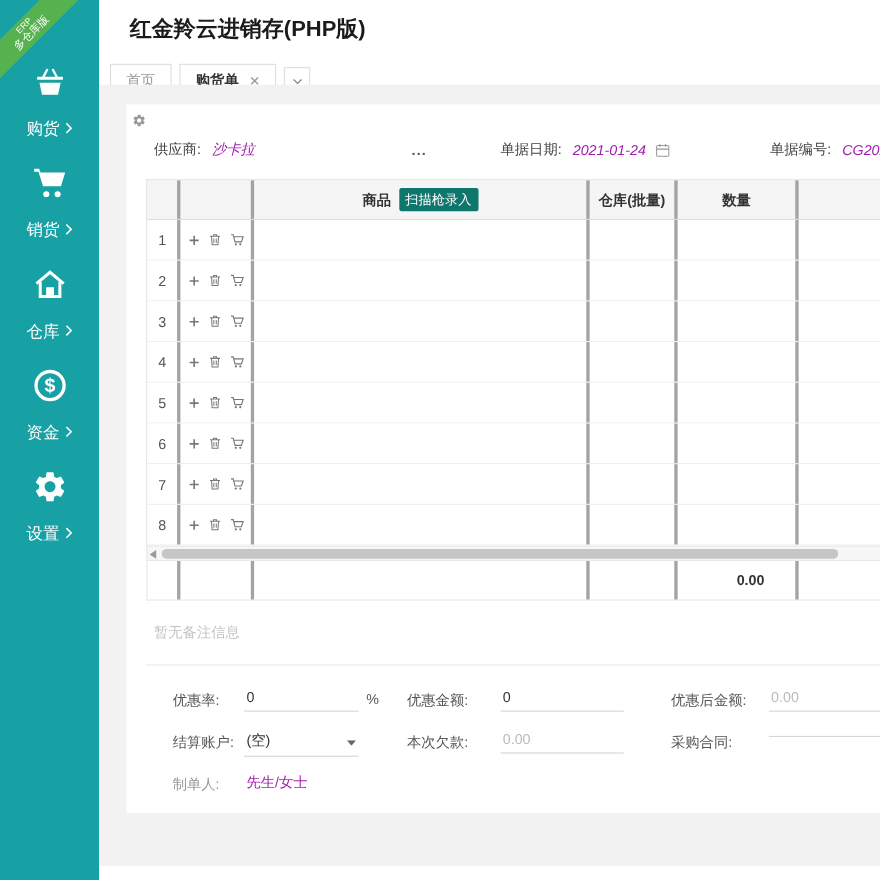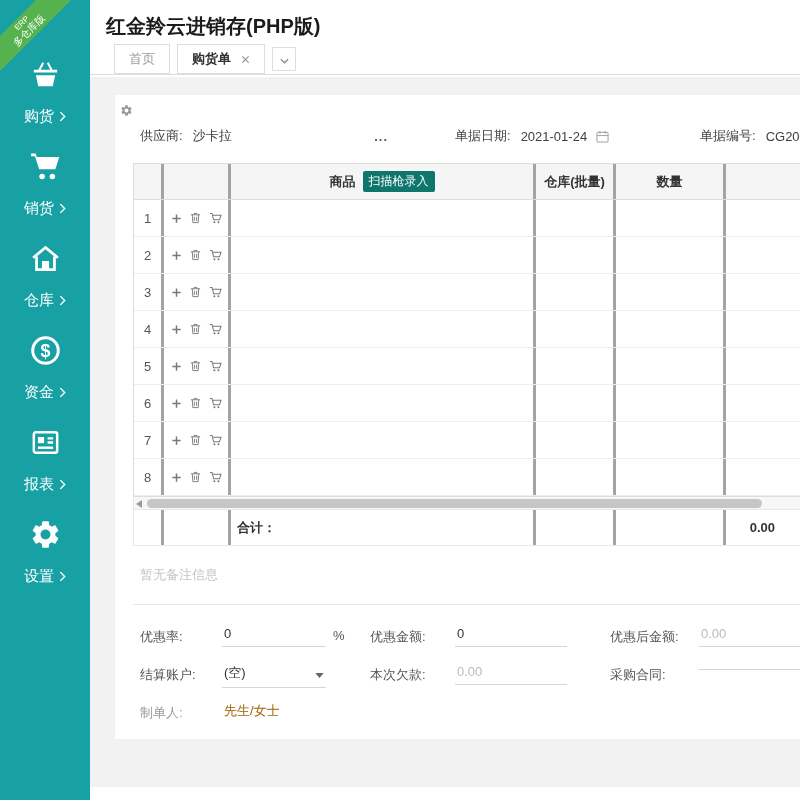--- a/index.html
+++ b/index.html
@@ -15,44 +15,44 @@
   .ribbon .r1 { font-size:8px; display:block; }
   .ribbon .r2 { font-size:10px; display:block; }
   .side-nav { padding-top:46px; }
   .side-item { height:92px; display:flex; flex-direction:column; align-items:center;
                justify-content:center; gap:12px; cursor:pointer; }
   .side-item svg.big { width:33px; height:33px; }
   .side-label { font-size:15px; color:#fff; display:flex; align-items:center; gap:5px; }
 
   
   .main { position:absolute; left:90px; top:0; width:710px; height:800px; overflow:hidden; background:#fff; }
-  .page-title { padding:13px 0 0 16px; font-size:20px; font-weight:bold; color:#1b1b1b; }
-  .tabbar { position:absolute; top:44px; left:0; width:710px; height:31px;
-            border-bottom:1px solid #dcdcdc; display:flex; align-items:stretch; padding-left:24px; gap:7px; }
+  .page-title { padding:13px 0 0 16px; font-size:20px; font-weight:bold; color:#1b1b1b;margin-left:12px; }
+  .tabbar { position:absolute; top:58px; left:0; width:710px; height:31px;
+            border-bottom:1px solid #dcdcdc; display:flex; align-items:stretch; padding-left:10px; gap:7px; }
   .tab { border:1px solid #ddd; border-bottom:1px solid #ddd; background:#fff;
          display:flex; align-items:center; gap:10px; padding:0 14px; font-size:13px; color:#999; cursor:pointer; }
   .tab.active { color:#333; font-weight:bold; }
   .tab-close { display:flex; align-items:center; cursor:pointer; }
   .caret-btn { width:24px; height:24px; border:1px solid #ddd; align-self:center;
                display:flex; align-items:center; justify-content:center; cursor:pointer; }
 
   .content { position:absolute; top:77px; left:0; width:710px; height:710px;
              background:#f2f2f2; overflow:hidden; }
   .panel { position:absolute; top:18px; left:25px; width:800px; background:#fff;
            padding:8px 0 12px 18px; }
   .panel-gear { position:absolute; left:5px; top:8px; width:13px; height:13px; cursor:pointer; }
 
   
   .form-row { position:relative; height:26px; margin-top:20px; font-size:13px; }
   .fgroup { position:absolute; top:0; height:26px; display:flex; align-items:center; }
   .g1 { left:7px; width:252px; }
   .g2 { left:322px; }
   .g3 { left:567px; width:260px; }
   .flabel { color:#444; }
-  .fvalue { color:#404040; margin-left:10px; cursor:text; white-space:nowrap; }
+  .fvalue { color:#a21caf; margin-left:10px; cursor:text; white-space:nowrap;font-style:italic; }
   .more { margin-left:auto; color:#555; font-weight:bold; letter-spacing:1px; cursor:pointer; padding:0 4px; }
   .cal { margin-left:9px; display:flex; align-items:center; cursor:pointer; }
 
   
   .ptable { margin-top:14px; width:772px; border:1px solid #ddd; border-right:none; }
   .trow, .thead, .total-row { display:grid;
         grid-template-columns:30px 67px 305px 80px 110px 80px 100px; }
   .td { border-right:3px solid #a3a3a3; display:flex; align-items:center; justify-content:center;
         font-size:13px; color:#444; min-height:0; }
   .thead { background:#f5f5f5; height:36px; border-bottom:1px solid #ddd; }
@@ -78,27 +78,27 @@
   .remark { margin-top:20px; color:#c4c4c4; font-size:13px; padding-left:7px; cursor:text; }
   .divider { margin-top:20px; border-top:1px solid #e8e8e8; width:100%; }
 
   
   .frow { position:relative; height:30px; font-size:13px; }
   .frow.first { margin-top:16px; }
   .frow + .frow { margin-top:8px; }
   .flbl { position:absolute; top:7px; color:#555; }
   .fin  { position:absolute; top:2px; border-bottom:1px solid #d5d5d5; padding:3px 2px 5px;
           color:#333; cursor:text; display:flex; align-items:center; }
-  .c1l { left:7px; } .c1i { left:89px; width:104px; }
+  .c1l { left:24px; } .c1i { left:89px; width:104px; }
   .pct { position:absolute; top:7px; left:200px; color:#555; }
   .c2l { left:237px; } .c2i { left:322px; width:112px; }
   .c3l { left:477px; } .c3i { left:566px; width:160px; }
   .ghost { color:#bbb; }
   .sel { justify-content:space-between; cursor:pointer; }
-  .plain { border-bottom:none; color:#a16207; cursor:default; }
+  .plain { border-bottom:none; color:#a21caf; cursor:default; }
   .lbl-muted { color:#999; }
 </style>
 </head>
 <body>
 
 <div id="app">
 
   <div class="sidebar">
     <div class="ribbon">
       <span class="r1">ERP</span>
@@ -152,33 +152,20 @@
               <text x="12" y="16.6" text-anchor="middle" font-size="13" font-weight="bold" fill="#fff">$</text>
             </svg></span>
         <span class="side-label">
           <span>资金</span>
           <span><svg viewBox="0 0 8 12" width="7" height="11">
                 <path d="M1.5 1l5 5-5 5" stroke="#fff" stroke-width="1.6" fill="none"></path>
               </svg></span>
         </span>
       </div>
 
-      <div class="side-item">
-        <span><svg class="big" viewBox="0 0 24 24" fill="none" stroke="#fff" stroke-width="1.8">
-              <rect x="3.5" y="4.5" width="17" height="15" rx="1.5"></rect>
-              <rect x="6.5" y="8" width="4.5" height="4.5" fill="#fff" stroke="none"></rect>
-              <path d="M13.5 9h4M13.5 12h4M6.5 15.8h11"></path>
-            </svg></span>
-        <span class="side-label">
-          <span>报表</span>
-          <span><svg viewBox="0 0 8 12" width="7" height="11">
-                <path d="M1.5 1l5 5-5 5" stroke="#fff" stroke-width="1.6" fill="none"></path>
-              </svg></span>
-        </span>
-      </div>
 
       <div class="side-item">
         <span><svg class="big" viewBox="0 0 24 24" fill="#fff">
               <path d="M19.14 12.94c.04-.3.06-.61.06-.94 0-.32-.02-.64-.07-.94l2.03-1.58c.18-.14.23-.41.12-.61l-1.92-3.32c-.12-.22-.37-.29-.59-.22l-2.39.96c-.5-.38-1.03-.7-1.62-.94l-.36-2.54c-.04-.24-.24-.41-.48-.41h-3.84c-.24 0-.43.17-.47.41l-.36 2.54c-.59.24-1.13.57-1.62.94l-2.39-.96c-.22-.08-.47 0-.59.22L2.74 8.87c-.12.21-.08.47.12.61l2.03 1.58c-.05.3-.09.63-.09.94s.02.64.07.94l-2.03 1.58c-.18.14-.23.41-.12.61l1.92 3.32c.12.22.37.29.59.22l2.39-.96c.5.38 1.03.7 1.62.94l.36 2.54c.05.24.24.41.48.41h3.84c.24 0 .44-.17.47-.41l.36-2.54c.59-.24 1.13-.56 1.62-.94l2.39.96c.22.08.47 0 .59-.22l1.92-3.32c.12-.22.07-.47-.12-.61l-2.01-1.58zM12 15.6c-1.98 0-3.6-1.62-3.6-3.6s1.62-3.6 3.6-3.6 3.6 1.62 3.6 3.6-1.62 3.6-3.6 3.6z"></path>
             </svg></span>
         <span class="side-label">
           <span>设置</span>
           <span><svg viewBox="0 0 8 12" width="7" height="11">
                 <path d="M1.5 1l5 5-5 5" stroke="#fff" stroke-width="1.6" fill="none"></path>
               </svg></span>
@@ -478,21 +465,20 @@
         </div>
 
         <div class="scrollrow">
           <span class="scroll-left"></span>
           <span class="scroll-thumb"></span>
         </div>
 
         <div class="total-row">
           <div class="td"></div>
           <div class="td"></div>
-          <div class="td cell-left">合计：</div>
           <div class="td"></div>
           <div class="td"></div>
           <div class="td cell-right">0.00</div>
 
         </div>
 
         <div class="remark">暂无备注信息</div>
 
         <div class="divider"></div>
 

